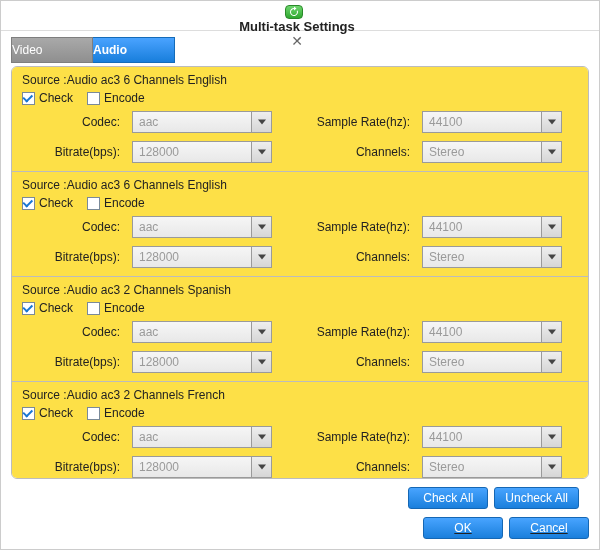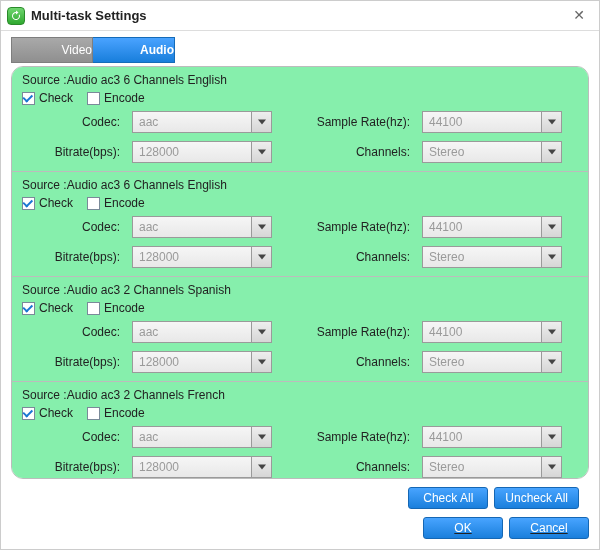--- a/index.html
+++ b/index.html
@@ -14,20 +14,21 @@
     border: 1px solid #ccc;
     display: flex;
     flex-direction: column;
   }
   .titlebar {
     display: flex;
     align-items: center;
     padding: 4px 12px 4px 6px;
     border-bottom: 1px solid #ddd;
     height: 30px;
+    flex-direction: column;
   }
   .app-icon {
     width: 18px; height: 18px;
     border-radius: 4px;
     background: linear-gradient(#6fd66f,#2fa82f);
     border: 1px solid #2a8a2a;
     margin-right: 6px;
     display: flex; align-items: center; justify-content: center;
   }
   .app-icon svg { width: 12px; height: 12px; }
@@ -44,41 +45,41 @@
     display: flex;
     flex-direction: column;
   }
   .tabs {
     display: flex;
     height: 26px;
     margin-bottom: 3px;
   }
   .tab {
     width: 82px;
-    text-align: right;
+    text-align: left;
     line-height: 24px;
     font-size: 12px;
     color: #fff;
     background: linear-gradient(#a9a9a9,#8f8f8f);
     border: 1px solid #7e7e7e;
     margin-right: 0;
     cursor: default;
   }
   .tab + .tab { border-left: none; }
   .tab.active {
     background: linear-gradient(#4aa3ff,#187edb);
     border-color: #156bb8;
     font-weight: bold;
   }
   .panel {
     border: 1px solid #bcbcbc;
-    border-radius: 12px;
+    border-radius: 6px;
     flex: 1;
     overflow: auto;
-    background: #86efac;
+    background: #fde047;
   }
   .track {
     border-bottom: 1px solid #bcbcbc;
     padding: 6px 10px 8px 10px;
   }
   .track:last-child { border-bottom: none; }
   .source-line {
     margin-bottom: 4px;
     color: #222;
   }

